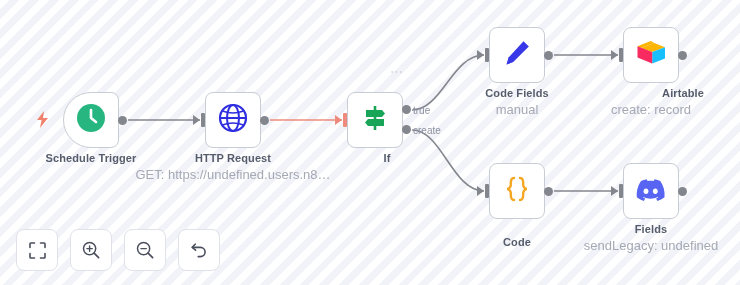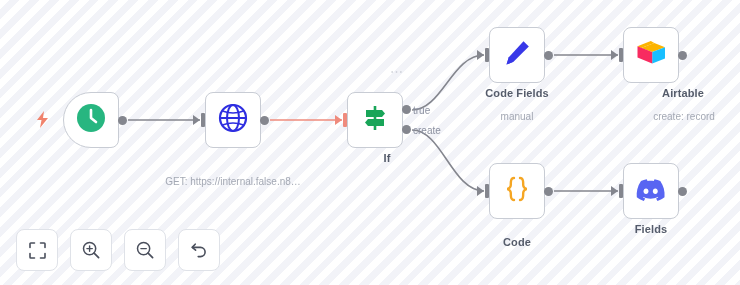--- a/index.html
+++ b/index.html
@@ -62,23 +62,22 @@
     font-weight: bold;
     color: #555c6b;
     letter-spacing: .1px;
   }
   .node-sub {
     position: absolute;
     top: 75px;
     left: 50%;
     transform: translateX(-50%);
     white-space: nowrap;
-    font-size: 10px;
+    font-size: 13px;
     color: #a4a9b4;
-    margin-top: 9px;
   }
 
   
   .out-dot {
     position: absolute;
     width: 9px;
     height: 9px;
     border-radius: 50%;
     background: #84868e;
   }
@@ -172,36 +171,38 @@
   </div>
   <div class="node trigger" style="left:63px; top:92px;">
     <span>
       <svg width="30" height="30" viewBox="0 0 30 30">
         <circle cx="15" cy="15" r="14" fill="#27b680"></circle>
         <path d="M15 7 L15 15 L20 19" stroke="#ffffff" stroke-width="2.6" fill="none" stroke-linecap="round" stroke-linejoin="round"></path>
       </svg>
     </span>
   </div>
   <div class="out-dot" style="left:118px; top:116px;"></div>
+  <div class="node-label" style="left:91px; top:152px;">Schedule Trigger</div>
 
   <div class="in-arrow" style="left:193px; top:115px;"></div>
   <div class="in-bar" style="left:201px; top:113px;"></div>
   <div class="node" style="left:205px; top:92px;">
     <span>
       <svg width="30" height="30" viewBox="0 0 30 30">
         <circle cx="15" cy="15" r="13" fill="none" stroke="#2e2ee0" stroke-width="2.2"></circle>
         <ellipse cx="15" cy="15" rx="6" ry="13" fill="none" stroke="#2e2ee0" stroke-width="2"></ellipse>
         <line x1="2" y1="15" x2="28" y2="15" stroke="#2e2ee0" stroke-width="2"></line>
         <path d="M4.5 8 Q15 12 25.5 8" fill="none" stroke="#2e2ee0" stroke-width="1.7"></path>
         <path d="M4.5 22 Q15 18 25.5 22" fill="none" stroke="#2e2ee0" stroke-width="1.7"></path>
       </svg>
     </span>
   </div>
   <div class="out-dot" style="left:260px; top:116px;"></div>
-  <div class="node-sub" style="left:233px; top:167px;">GET: https://internal.false.n8…</div>
+  <div class="node-label" style="left:233px; top:152px;">HTTP Request</div>
+  <div class="node-sub" style="left:233px; top:167px;">GET: https://undefined.users.n8…</div>
 
   <div class="dots-menu" style="left:390px; top:65px;">⋯</div>
   <div class="in-arrow red" style="left:335px; top:115px;"></div>
   <div class="in-bar red" style="left:343px; top:113px;"></div>
   <div class="node" style="left:347px; top:92px;">
     <span>
       <svg width="30" height="30" viewBox="0 0 30 30">
         <rect x="13.7" y="3" width="2.6" height="24" fill="#18a558"></rect>
         <path d="M6 7 H22 L25 10.5 L22 14 H6 Z" fill="#18a558"></path>
         <path d="M24 16 H8 L5 19.5 L8 23 H24 Z" fill="#18a558"></path>
@@ -235,21 +236,21 @@
       <svg width="30" height="26" viewBox="0 0 30 26">
         <path d="M14.8 1 L1.5 6.3 L5.2 8.1 L18.3 3 Z" fill="#fcb400"></path>
         <path d="M18.3 3 L29 7.2 L16.2 11.9 L5.2 8.1 Z" fill="#fcb400"></path>
         <path d="M16.2 11.9 L29 7.2 L29 18.4 L16.2 23.5 Z" fill="#18bfff"></path>
         <path d="M1.5 6.3 L16.2 11.9 L16.2 23.5 L1.5 17.4 Z" fill="#f82b60"></path>
       </svg>
     </span>
   </div>
   <div class="out-dot" style="left:678px; top:51px;"></div>
   <div class="node-label" style="left:667px; top:87px;margin-left:16px;">Airtable</div>
-  <div class="node-sub" style="left:684px; top:102px;text-align:right;">create: record</div>
+  <div class="node-sub" style="left:651px; top:102px;text-align:right;">create: record</div>
 
   <div class="in-arrow" style="left:477px; top:186px;"></div>
   <div class="in-bar" style="left:485px; top:184px;"></div>
   <div class="node" style="left:489px; top:163px;">
     <span>
       <svg width="30" height="30" viewBox="0 0 30 30">
         <path d="M12 4 C8.5 4 8.8 8.5 8.8 11 C8.8 13.5 6.5 15 5 15 C6.5 15 8.8 16.5 8.8 19 C8.8 21.5 8.5 26 12 26" fill="none" stroke="#f5a623" stroke-width="2.4" stroke-linecap="round"></path>
         <path d="M18 4 C21.5 4 21.2 8.5 21.2 11 C21.2 13.5 23.5 15 25 15 C23.5 15 21.2 16.5 21.2 19 C21.2 21.5 21.5 26 18 26" fill="none" stroke="#f5a623" stroke-width="2.4" stroke-linecap="round"></path>
       </svg>
     </span>
@@ -261,20 +262,21 @@
   <div class="in-bar" style="left:619px; top:184px;"></div>
   <div class="node" style="left:623px; top:163px;">
     <span>
       <svg width="30" height="23" viewBox="0 0 30 23">
         <path d="M24.3 3.1 C22.5 2.2 20.6 1.6 18.6 1.3 C18.3 1.8 18 2.4 17.8 2.9 C15.7 2.6 13.6 2.6 11.5 2.9 C11.3 2.4 11 1.8 10.7 1.3 C8.7 1.6 6.8 2.2 5 3.1 C1.3 8.6 0.3 14 0.8 19.3 C3.2 21.1 5.5 22.2 7.8 22.9 C8.3 22.2 8.8 21.4 9.2 20.6 C8.4 20.3 7.7 19.9 7 19.5 C7.2 19.4 7.3 19.2 7.5 19.1 C12.1 21.2 17.1 21.2 21.7 19.1 C21.9 19.2 22.1 19.4 22.3 19.5 C21.6 19.9 20.8 20.3 20.1 20.6 C20.5 21.4 21 22.2 21.5 22.9 C23.8 22.2 26.1 21.1 28.5 19.3 C29.1 13.2 27.5 7.8 24.3 3.1 Z M10 16.1 C8.6 16.1 7.5 14.8 7.5 13.3 C7.5 11.7 8.6 10.4 10 10.4 C11.4 10.4 12.5 11.7 12.5 13.3 C12.5 14.8 11.4 16.1 10 16.1 Z M19.3 16.1 C17.9 16.1 16.8 14.8 16.8 13.3 C16.8 11.7 17.9 10.4 19.3 10.4 C20.7 10.4 21.8 11.7 21.8 13.3 C21.8 14.8 20.7 16.1 19.3 16.1 Z" fill="#5865f2"></path>
       </svg>
     </span>
   </div>
   <div class="out-dot" style="left:678px; top:187px;"></div>
   <div class="node-label" style="left:651px; top:223px;">Fields</div>
+  <div class="node-sub" style="left:651px; top:238px;">sendLegacy: undefined</div>
 
   <div id="toolbar">
     <div class="tool-btn">
       <span>
         <svg width="17" height="17" viewBox="0 0 17 17">
           <path d="M1 5.5 V1.8 A0.8 0.8 0 0 1 1.8 1 H5.5" fill="none" stroke="#4a4f5c" stroke-width="1.6" stroke-linecap="round"></path>
           <path d="M11.5 1 H15.2 A0.8 0.8 0 0 1 16 1.8 V5.5" fill="none" stroke="#4a4f5c" stroke-width="1.6" stroke-linecap="round"></path>
           <path d="M16 11.5 V15.2 A0.8 0.8 0 0 1 15.2 16 H11.5" fill="none" stroke="#4a4f5c" stroke-width="1.6" stroke-linecap="round"></path>
           <path d="M5.5 16 H1.8 A0.8 0.8 0 0 1 1 15.2 V11.5" fill="none" stroke="#4a4f5c" stroke-width="1.6" stroke-linecap="round"></path>
         </svg>

